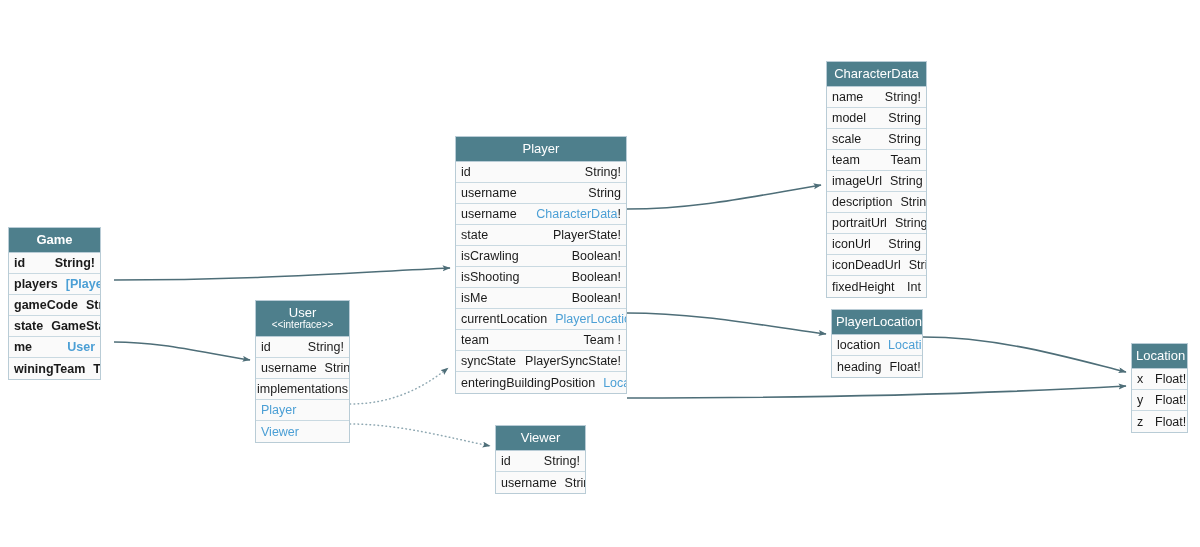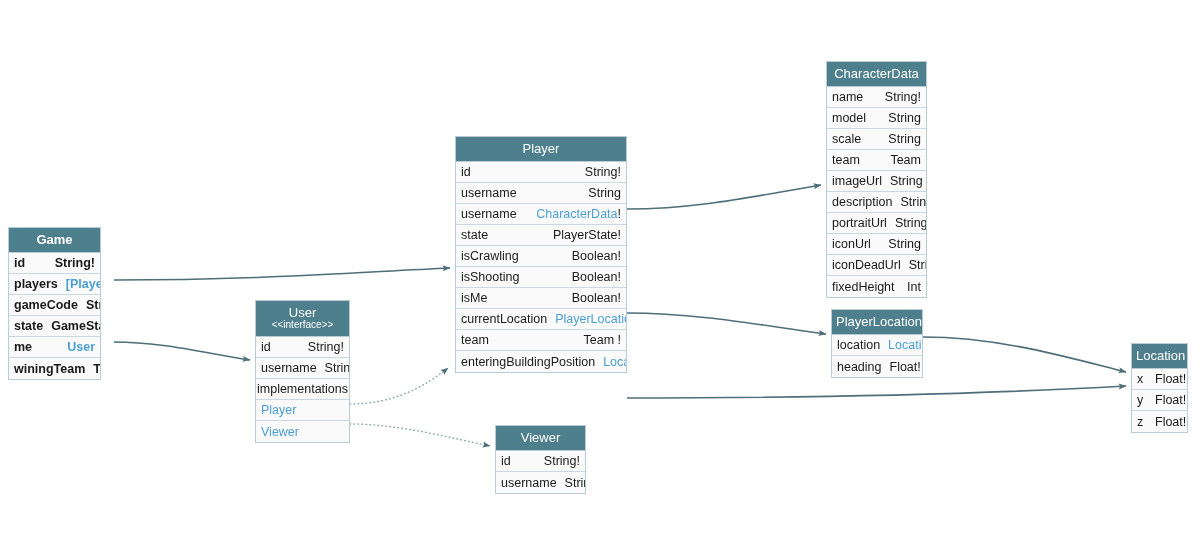--- a/index.html
+++ b/index.html
@@ -219,20 +219,24 @@
     </div>
     <div class="row">
       <span class="fname">currentLocation</span>
       <span class="ftype"><span class="link">PlayerLocation</span></span>
     </div>
     <div class="row">
       <span class="fname">team</span>
       <span class="ftype">Team !</span>
     </div>
     <div class="row">
+      <span class="fname">syncState</span>
+      <span class="ftype">PlayerSyncState!</span>
+    </div>
+    <div class="row">
       <span class="fname">enteringBuildingPosition</span>
       <span class="ftype"><span class="link">Location</span></span>
     </div>
   </div>
 
   <div class="entity" id="ent-viewer">
     <div class="hdr">Viewer</div>
     <div class="row">
       <span class="fname">id</span>
       <span class="ftype">String!</span>

